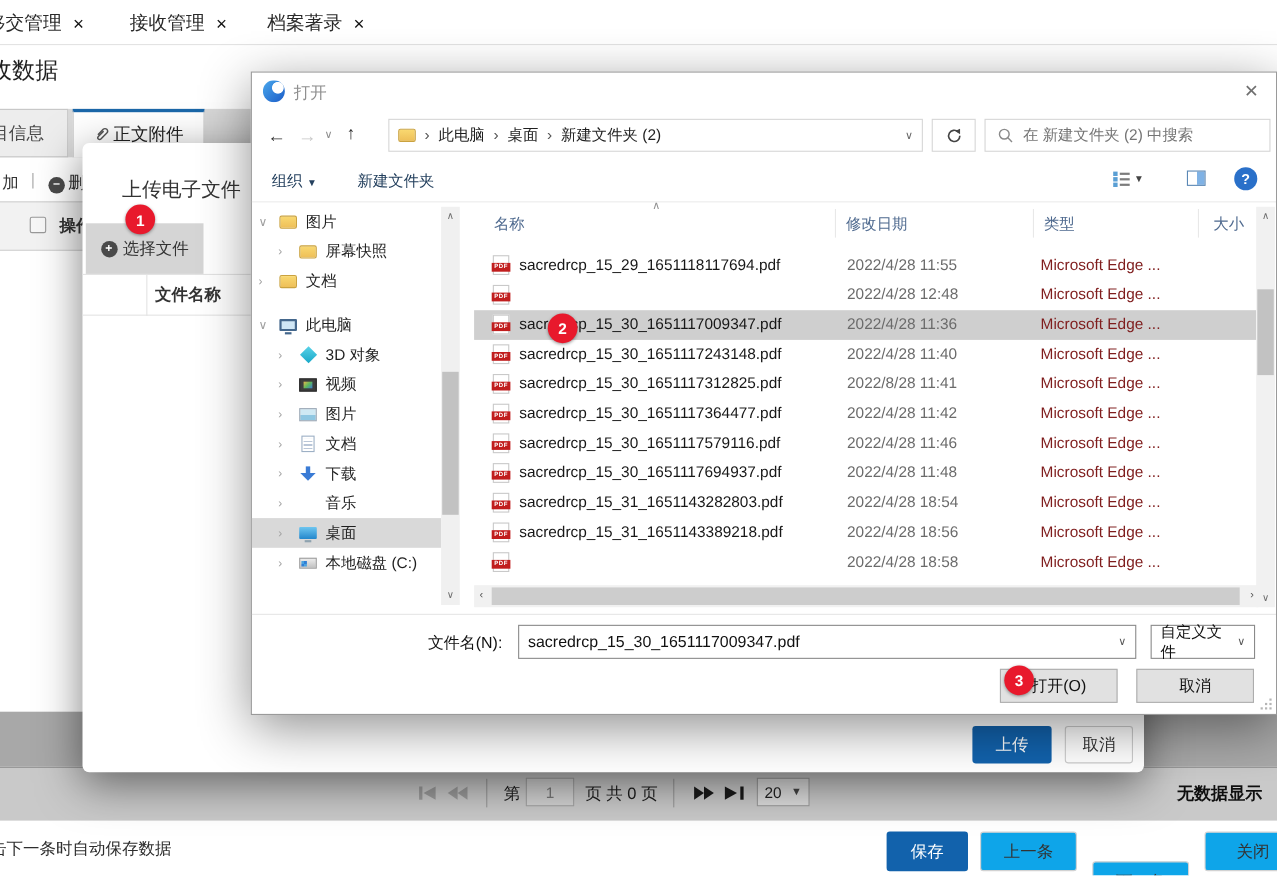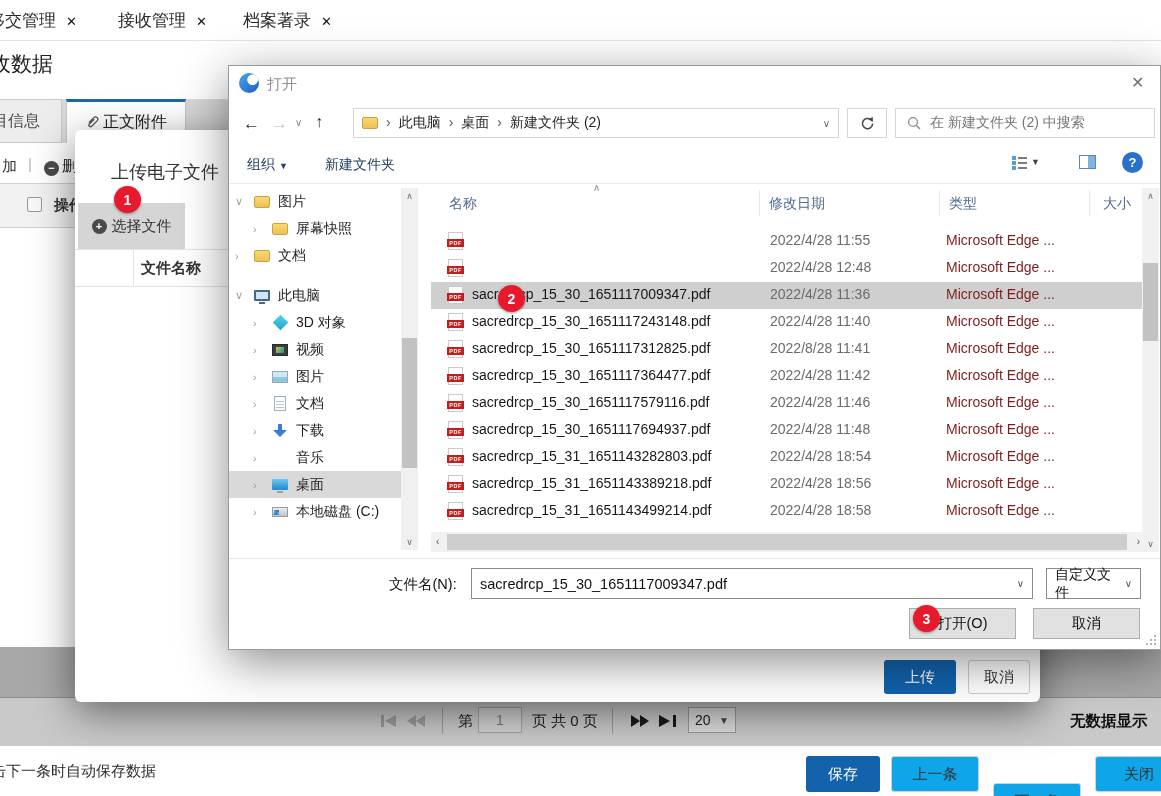--- a/index.html
+++ b/index.html
@@ -411,20 +411,21 @@
       <span class="lh lh-date">修改日期</span>
       <span class="lh lh-type">类型</span>
       <span class="lh lh-size">大小</span>
       <span class="lh-vr lh-d1"></span>
       <span class="lh-vr lh-d2"></span>
       <span class="lh-vr lh-d3"></span>
       <div class="files">
 
           <div class="frow">
             <span class="pdf-ic"></span>
+            <span class="f-name">sacredrcp_15_29_1651118117694.pdf</span>
             <span class="f-date">2022/4/28 11:55</span>
             <span class="f-type">Microsoft Edge ...</span>
           </div>
 
           <div class="frow">
             <span class="pdf-ic"></span>
             <span class="f-date">2022/4/28 12:48</span>
             <span class="f-type">Microsoft Edge ...</span>
           </div>
 
@@ -479,21 +480,20 @@
 
           <div class="frow">
             <span class="pdf-ic"></span>
             <span class="f-name">sacredrcp_15_31_1651143389218.pdf</span>
             <span class="f-date">2022/4/28 18:56</span>
             <span class="f-type">Microsoft Edge ...</span>
           </div>
 
           <div class="frow">
             <span class="pdf-ic"></span>
-            <span class="f-name">sacredrcp_15_31_1651143499214.pdf</span>
             <span class="f-date">2022/4/28 18:58</span>
             <span class="f-type">Microsoft Edge ...</span>
           </div>
         </div>
     </div>
     <div class="d-hs">
       <span class="ar arl">‹</span>
       <span class="thumb"></span>
       <span class="ar arr">›</span>
     </div>

